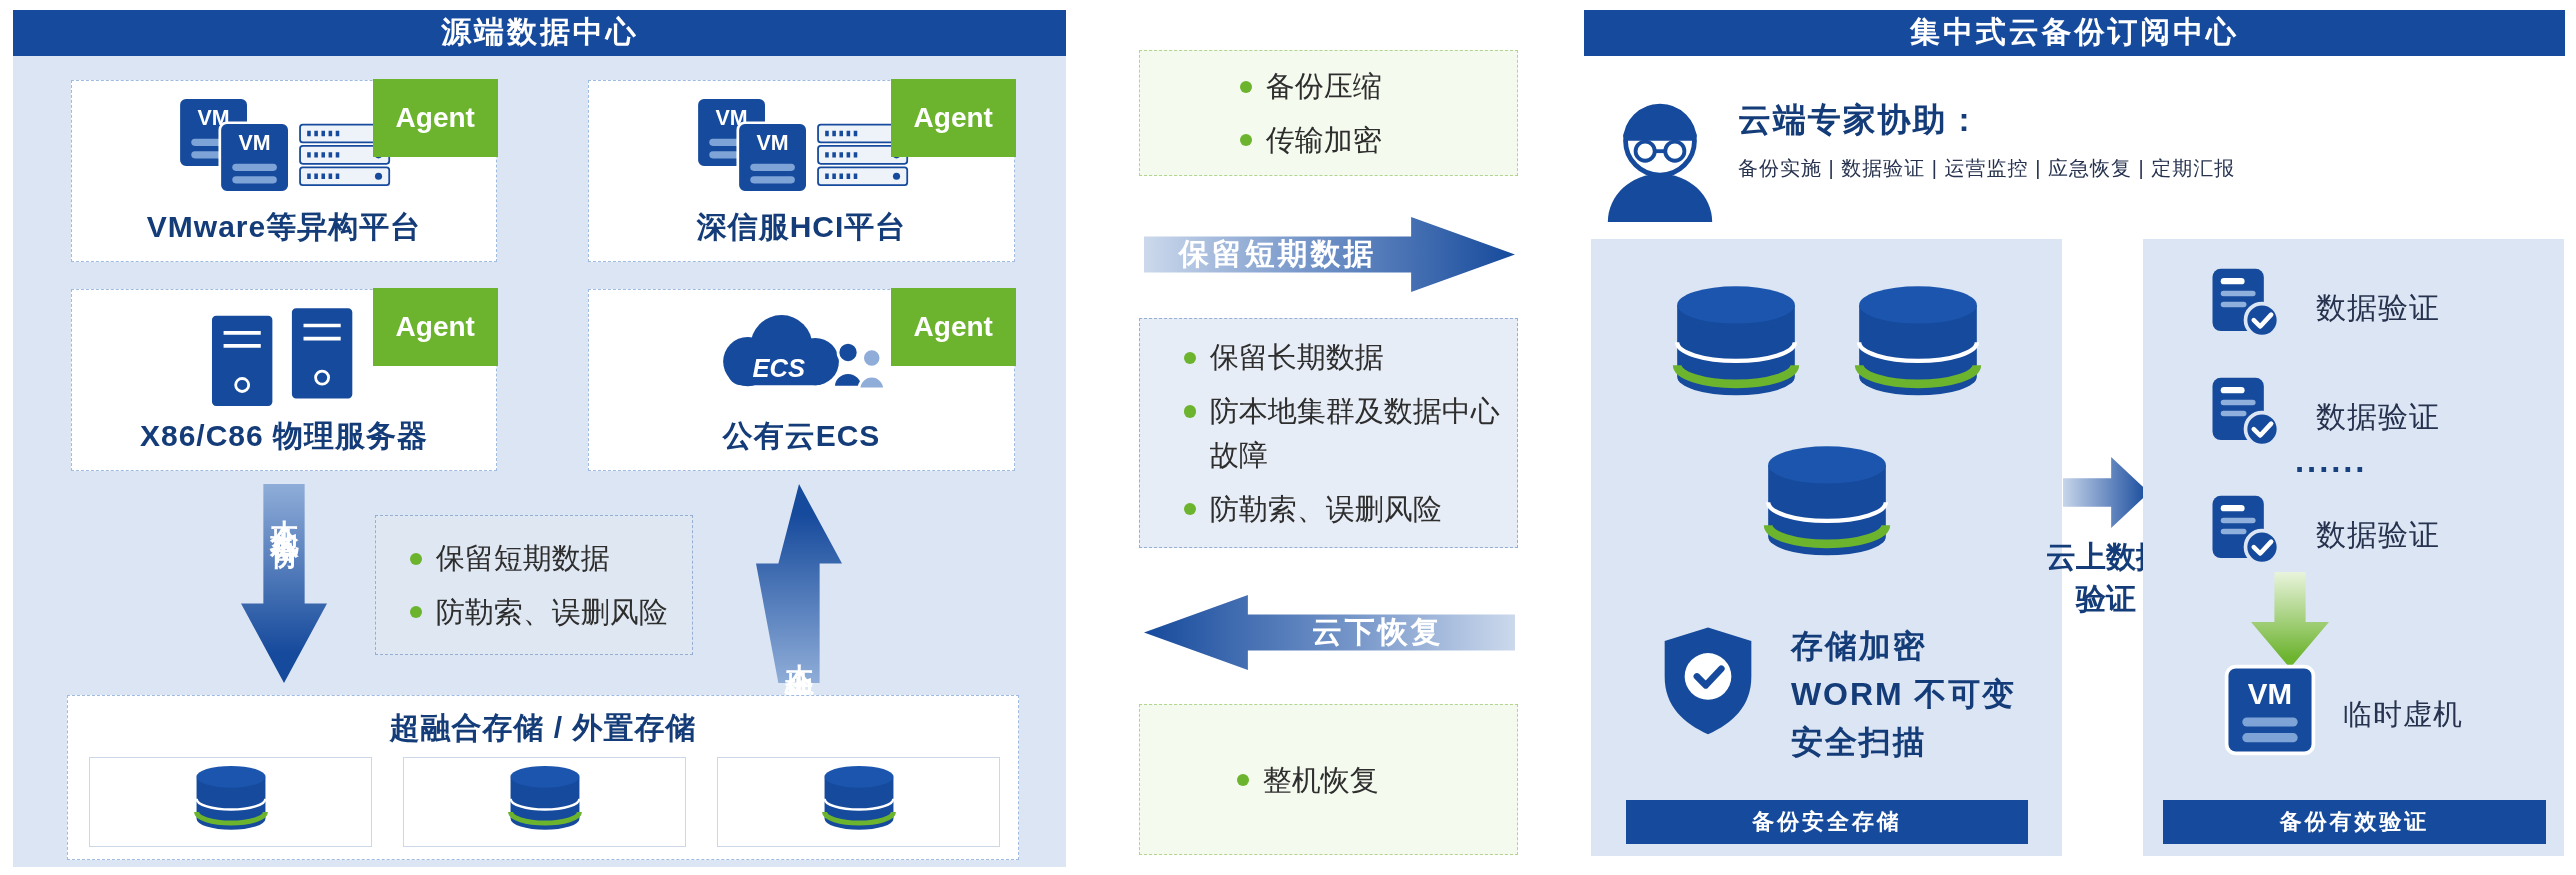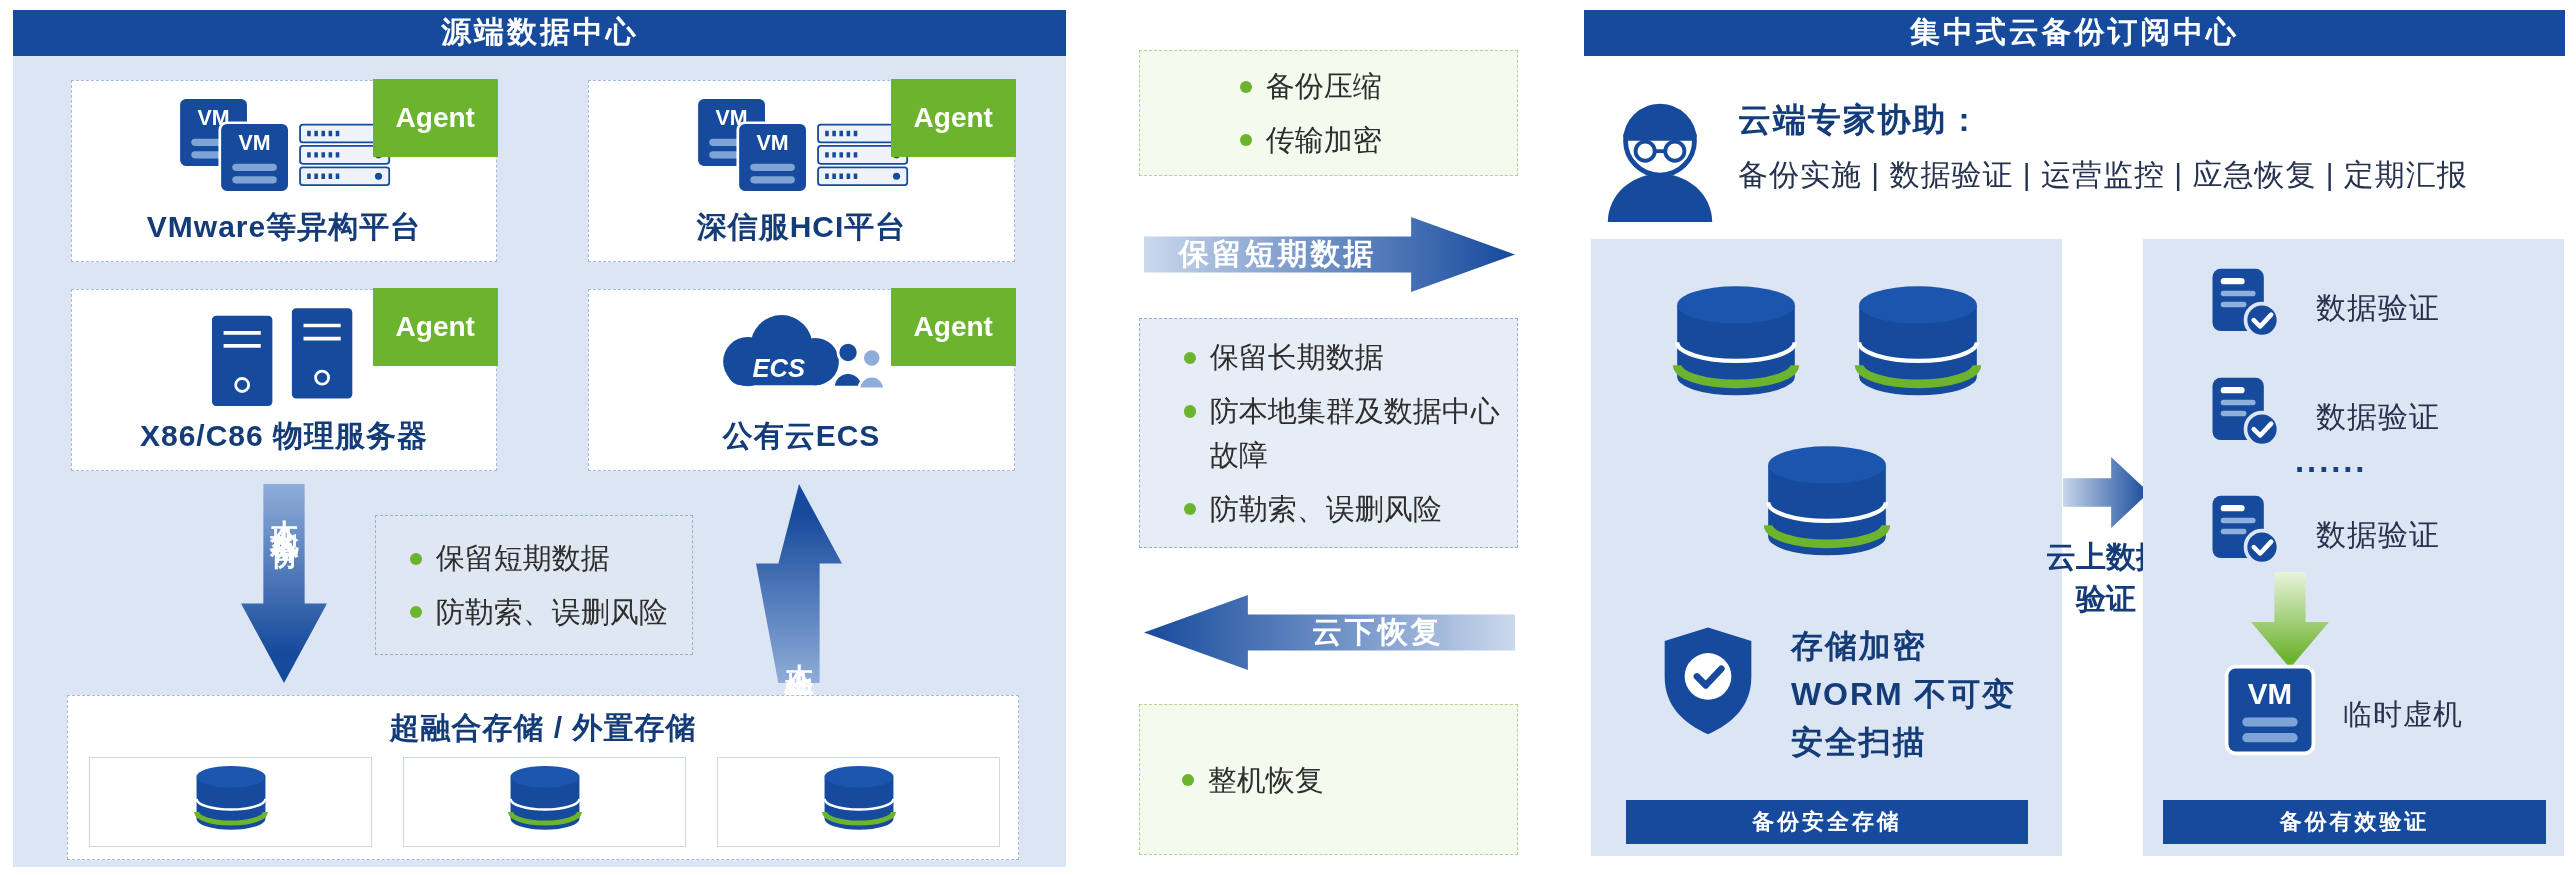--- a/index.html
+++ b/index.html
@@ -43,21 +43,21 @@
   .arrow-up{background:linear-gradient(180deg,#164a9c 15%,#8fadd8 100%);
     clip-path:polygon(50% 0,100% 40%,74% 40%,74% 100%,26% 100%,0 40%,26% 40%);}
   .arrow-right-sm{background:linear-gradient(90deg,#c7d5ea 0%,#164a9c 100%);
     clip-path:polygon(0 30%,56% 30%,56% 0,100% 50%,56% 100%,56% 70%,0 70%);}
   .arrow-down-green{background:linear-gradient(180deg,#e9f4dc 0%,#6cb32e 90%);
     clip-path:polygon(30% 0,70% 0,70% 52%,100% 52%,50% 100%,0 52%,30% 52%);}
   .arrow-label{color:#fff;font-weight:bold;font-size:30px;letter-spacing:2.9px;}
   .v-label{writing-mode:vertical-rl;text-orientation:upright;color:#fff;font-weight:bold;
            font-size:28px;letter-spacing:7.7px;}
   .expert-heading{font-size:33px;font-weight:bold;color:var(--navy);letter-spacing:1.9px;}
-  .expert-services{font-size:30px;color:#26324e;letter-spacing:1px;}
+  .expert-services{font-size:20px;color:#26324e;letter-spacing:1px;}
   .feature-line{font-size:32px;font-weight:bold;color:var(--navy);line-height:48px;letter-spacing:1.9px;}
   .verify-label{font-size:30px;color:#26324e;letter-spacing:1px;}
   .connector-text{font-size:30px;font-weight:bold;color:var(--navy);text-align:center;line-height:42px;}
   .ellipsis{font-size:33px;font-weight:bold;color:#16407e;letter-spacing:2.9px;}
 </style>
 </head>
 <body>
 
 <div id="canvas">
 
@@ -260,21 +260,21 @@
   </div>
 
   <div class="abs" style="left:1144px;top:595px;width:371px;height:75px">
     <div class="arrow-left-big" style="position:absolute;inset:0"></div>
     <div style="position:absolute;left:28%;top:0;width:70%;height:100%;display:flex;align-items:center;justify-content:center">
       <span class="arrow-label">云下恢复</span>
     </div>
   </div>
 
   <div class="abs green-box" style="left:1139px;top:704px;width:379px;height:151px">
-    <ul class="note-list" style="padding-left:42px">
+    <ul class="note-list" style="padding-left:97px">
       <li>
         <span class="bullet"></span>
         <span>整机恢复</span>
       </li>
     </ul>
   </div>
 
   <div class="abs hdr" style="left:1584px;top:9.6px;width:981px;height:46px">
     <span>集中式云备份订阅中心</span>
   </div>

